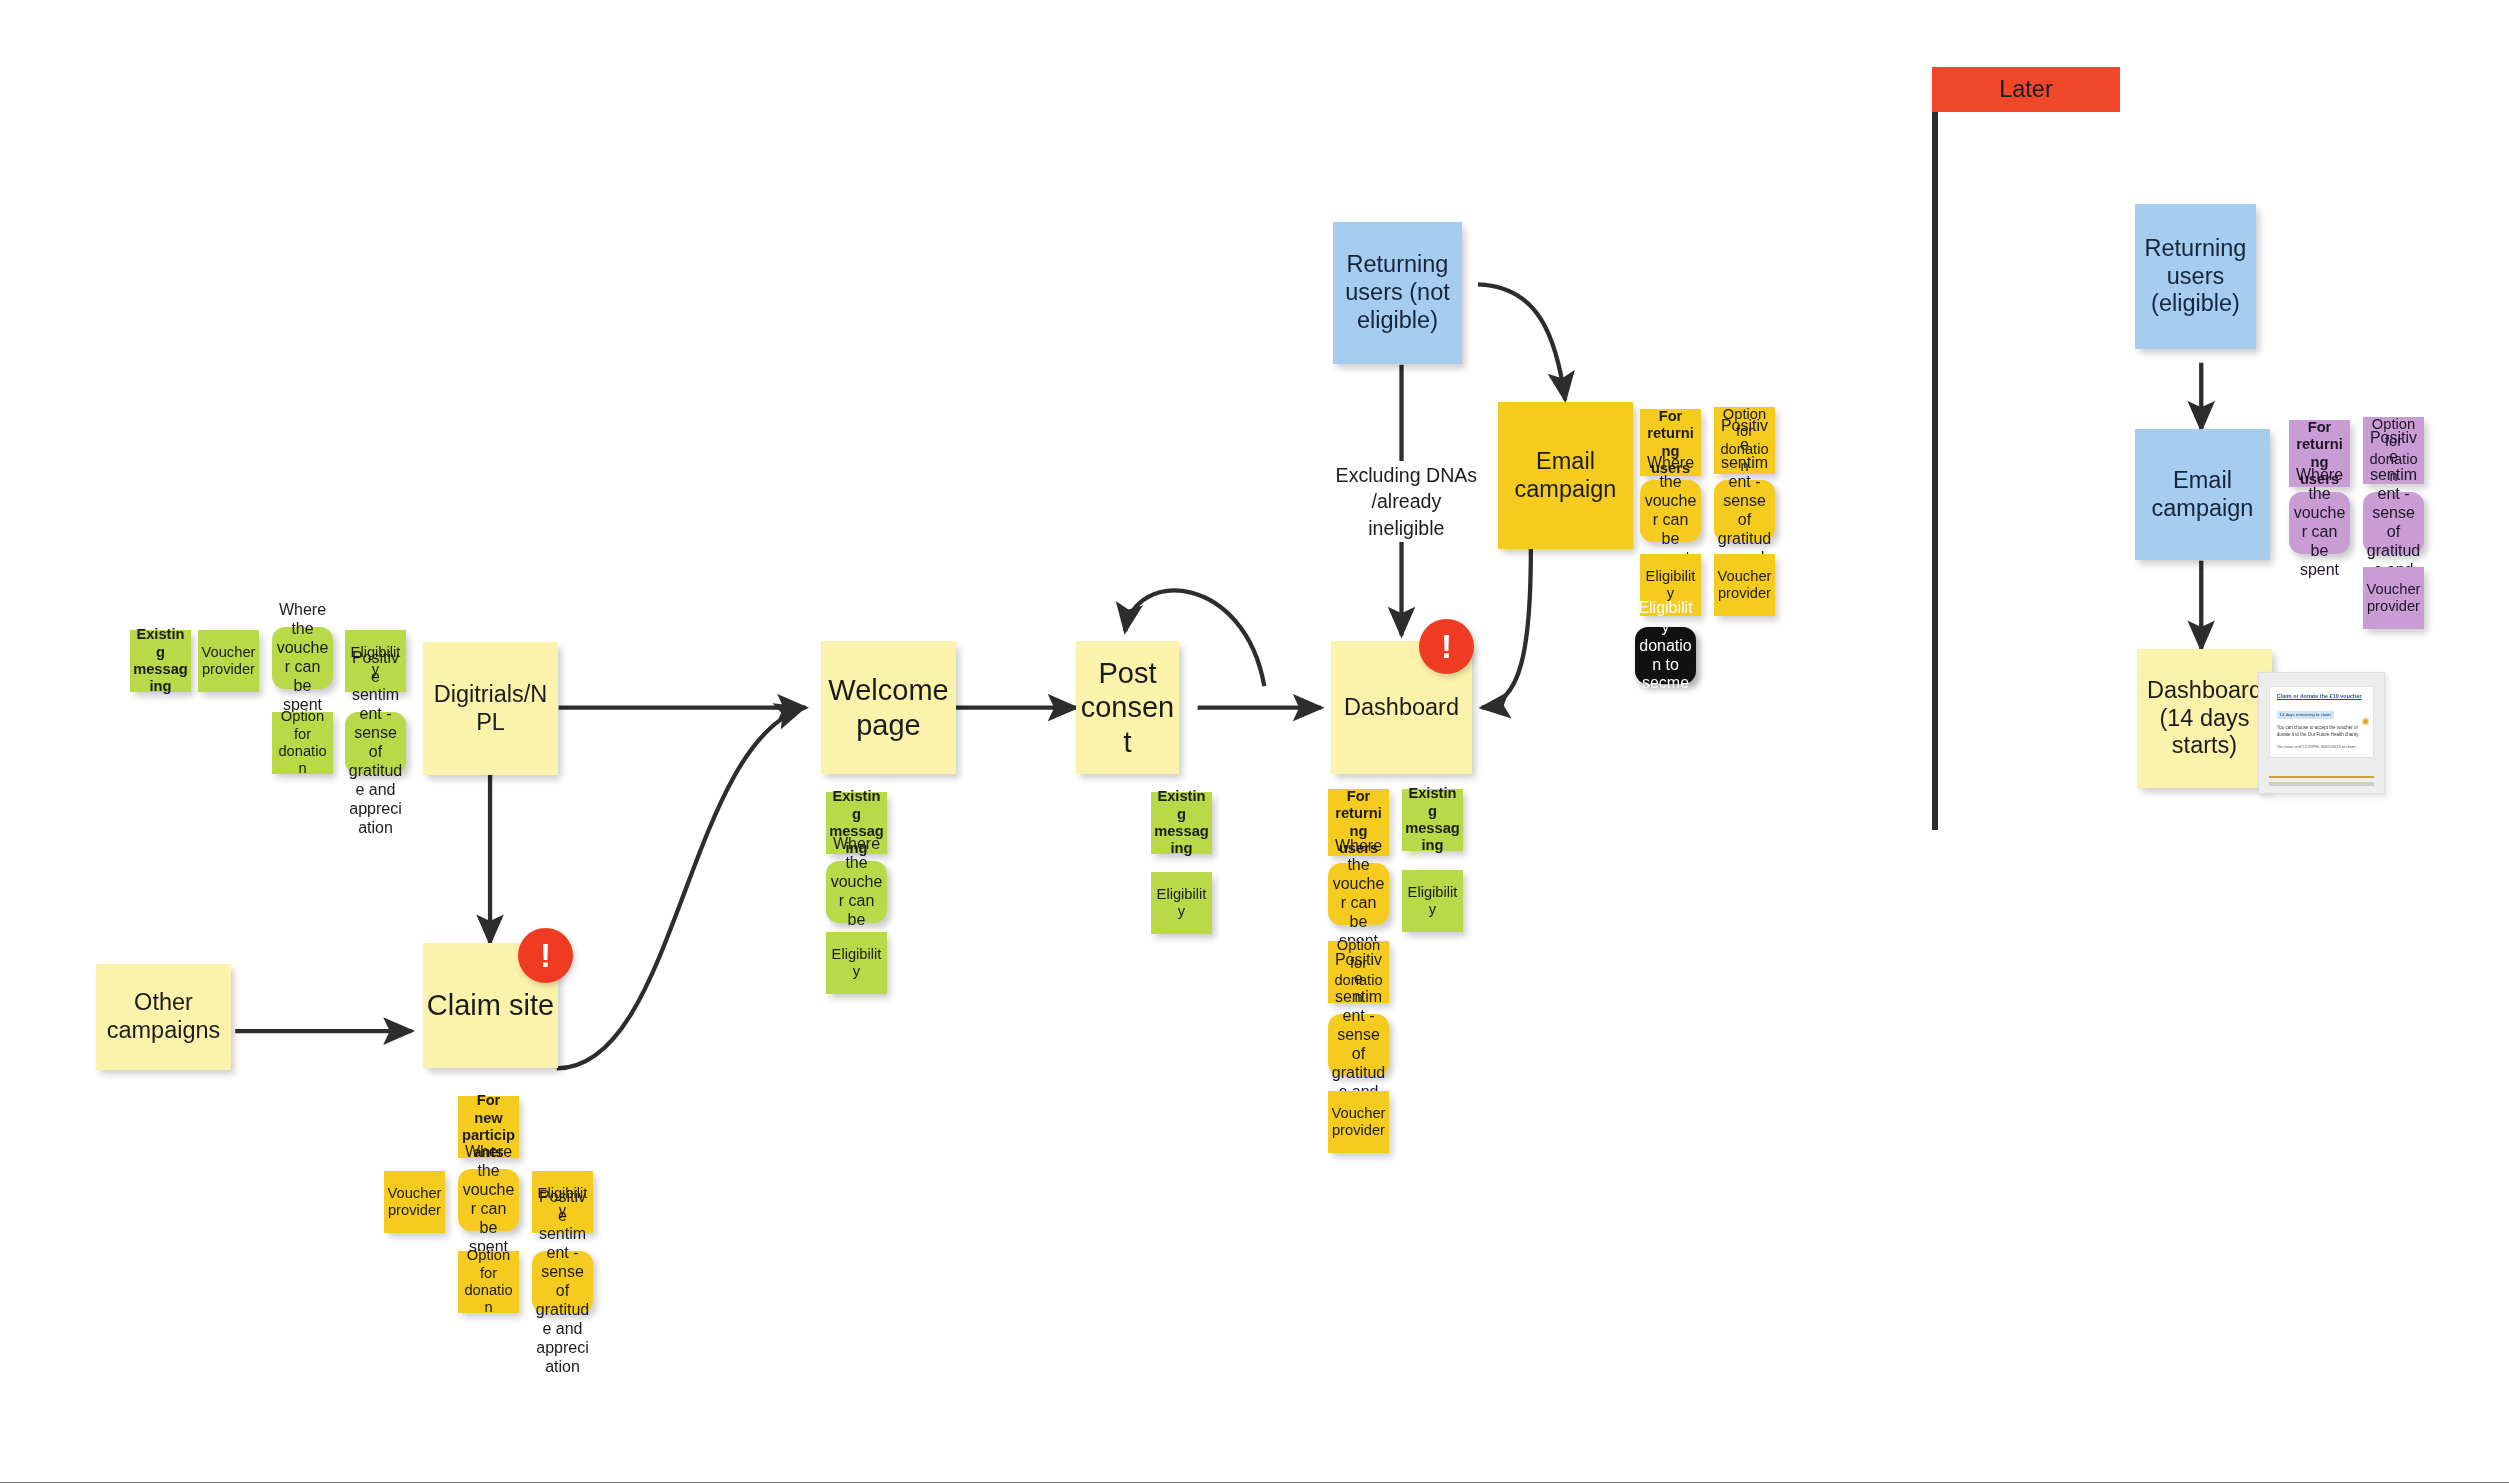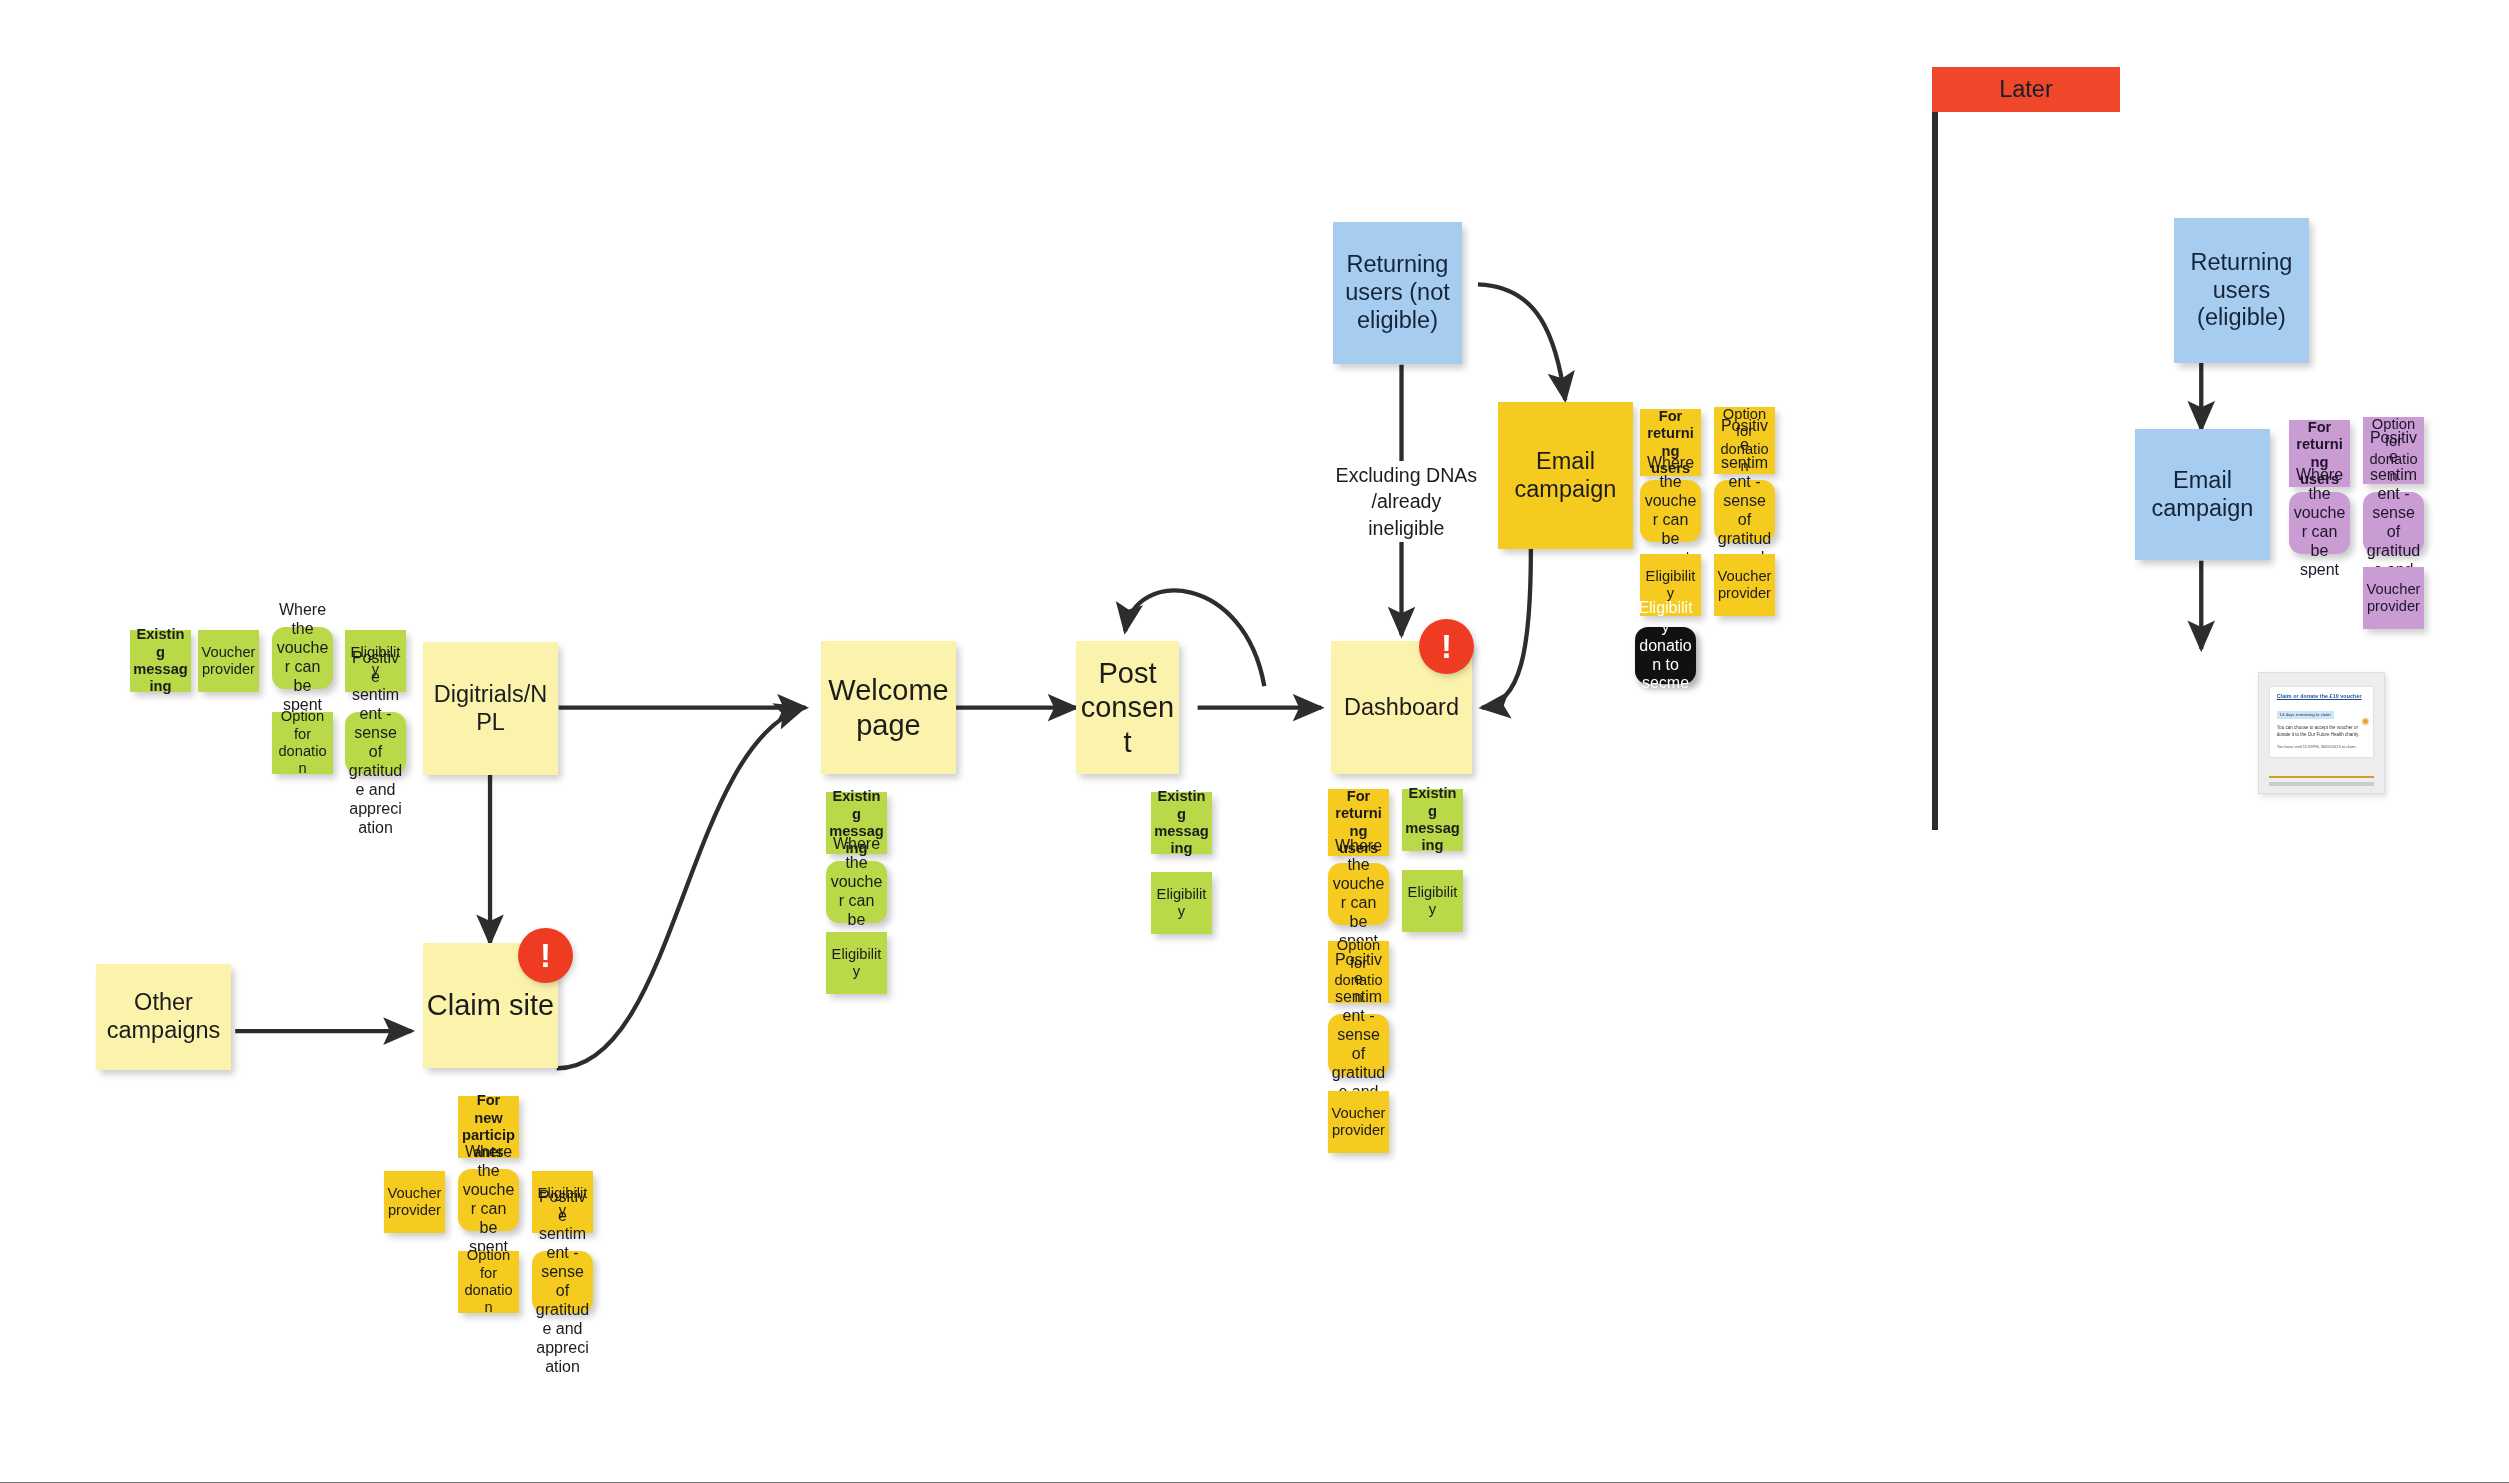--- a/index.html
+++ b/index.html
@@ -348,28 +348,31 @@
   <div class="note n-yellow small" style="left:1640px; top:554px; width:61px; height:62px;">
     <span>Eligibility</span>
   </div>
   <div class="note n-yellow small" style="left:1714px; top:554px; width:61px; height:62px;">
     <span>Voucher provider</span>
   </div>
   <div class="note n-black tiny" style="left:1635px; top:627px; width:61px; height:57px;">
     <span>Eligibility donation to secments</span>
   </div>
 
-  <div class="note n-blue mid" style="left:2135px; top:218px; width:135px; height:145px;margin-left:39px;">
+  <div class="note n-blue mid" style="left:2135px; top:204px; width:121px; height:145px;">
     <span>Returning users (eligible)</span>
   </div>
 
   <div class="note n-blue mid" style="left:2135px; top:429px; width:135px; height:131px;">
     <span>Email campaign</span>
   </div>
 
+  <div class="note n-cream mid" style="left:2137px; top:649px; width:135px; height:139px;">
+    <span>Dashboard (14 days starts)</span>
+  </div>
 
   <div class="note n-purple smallb" style="left:2289px; top:420px; width:61px; height:67px;">
     <span>For returning users</span>
   </div>
   <div class="note n-purple small" style="left:2363px; top:417px; width:61px; height:67px;">
     <span>Option for donation</span>
   </div>
   <div class="note n-purple tiny" style="left:2289px; top:492px; width:61px; height:62px;">
     <span>Where the voucher can be spent</span>
   </div>

